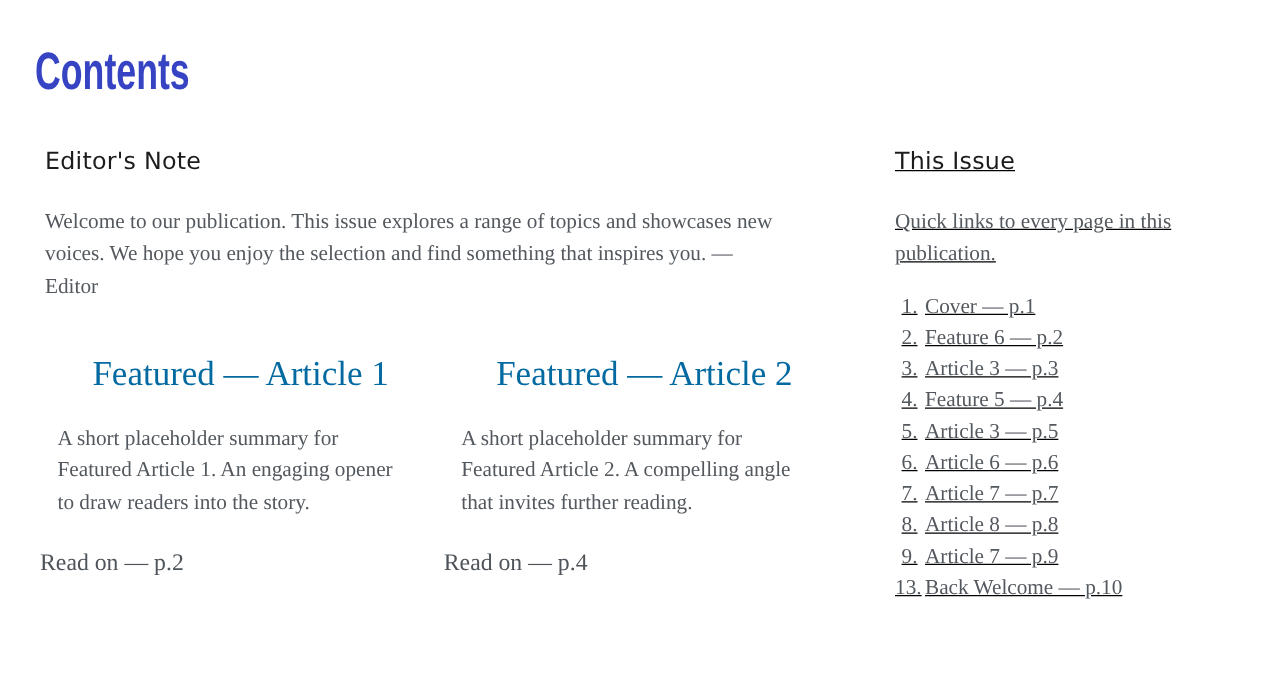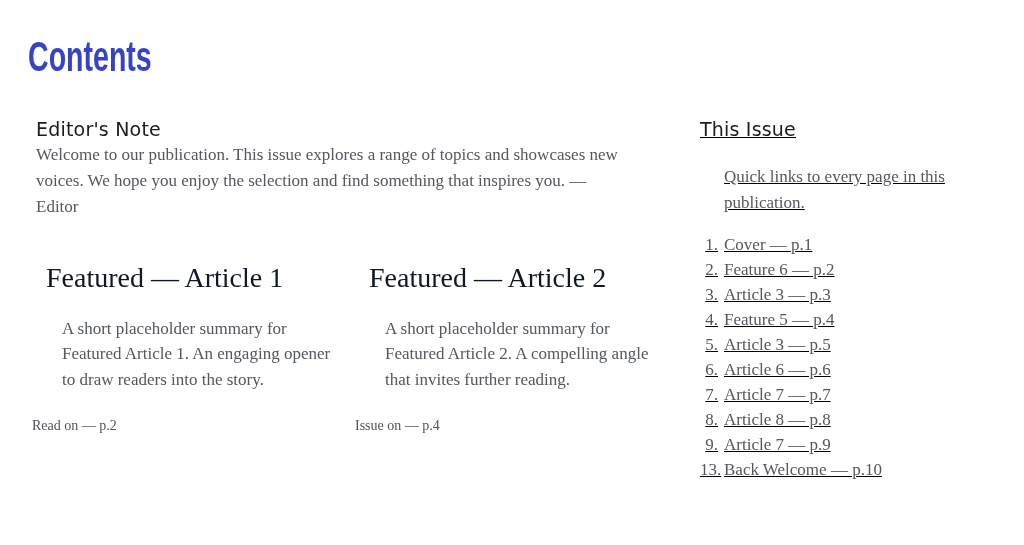--- a/index.html
+++ b/index.html
@@ -22,21 +22,21 @@
     letter-spacing: 0px;
     transform: scaleX(0.68);
     transform-origin: left center;
     white-space: nowrap;
   }
 
   .main {
     display: flex;
     margin-top: 40px;
     padding-left: 32px;
-    gap: 36px;
+    gap: 52px;
   }
 
   .left-col { width: 632px; flex: none; }
   .right-col { width: 252px; flex: none; }
 
   .section-heading {
     font-family: "DejaVu Sans", "Liberation Sans", sans-serif;
     font-weight: normal;
     font-size: 19px;
     line-height: 1.25;
@@ -45,57 +45,58 @@
   }
 
   .body-text {
     font-family: "Liberation Serif", serif;
     font-size: 17px;
     line-height: 26px;
     color: #53585e;
   }
 
   .editor-note { padding-left: 4px; }
-  .editor-note .body-text { max-width: 596px; }
+  .editor-note .body-text { margin-top: 22px; max-width: 596px; }
 
   .featured-grid {
     display: grid;
     grid-template-columns: 307px 307px;
     column-gap: 16px;
     margin-top: 42px;
     padding-left: 0;
   }
 
   .article-card { position: relative; }
   .article-title {
     font-family: "Liberation Serif", serif;
     font-weight: normal;
     font-size: 28px;
     line-height: 1.15;
-    color: #0f172a;
+    color: #0369a1;
     margin-left: 14px;
     white-space: nowrap;
+    text-align: center;
   }
   .article-summary {
-    margin: 22px 0 0 30px;
+    margin: 22px 0 0 14px;
     max-width: 280px;
     line-height: 25.5px;
   }
   .read-on {
     display: inline-block;
     margin-top: 26px;
     font-family: "Liberation Serif", serif;
-    font-size: 14px;
+    font-size: 19px;
     color: #4f545a;
     text-decoration: none;
     cursor: pointer;
   }
 
   .this-issue { padding-top: 0; text-decoration: underline; }
-  .this-issue .intro { margin-top: 22px; max-width: 240px; margin-left: 24px; }
+  .this-issue .intro { margin-top: 22px; max-width: 240px; }
 
   .issue-list {
     list-style: none;
     margin-top: 16px;
   }
   .issue-list li {
     display: flex;
     align-items: baseline;
     font-family: "Liberation Serif", serif;
     font-size: 17px;
@@ -131,21 +132,21 @@
 
         <article class="article-card">
           <h3 class="article-title">Featured — Article 1</h3>
           <p class="body-text article-summary">A short placeholder summary for Featured Article 1. An engaging opener to draw readers into the story.</p>
           <a class="read-on">Read on — p.2</a>
         </article>
 
         <article class="article-card">
           <h3 class="article-title">Featured — Article 2</h3>
           <p class="body-text article-summary">A short placeholder summary for Featured Article 2. A compelling angle that invites further reading.</p>
-          <a class="read-on">Issue on — p.4</a>
+          <a class="read-on">Read on — p.4</a>
         </article>
 
       </div>
     </div>
 
     <div class="right-col">
       <section class="this-issue">
         <h2 class="section-heading">This Issue</h2>
         <p class="body-text intro">Quick links to every page in this publication.</p>
 

